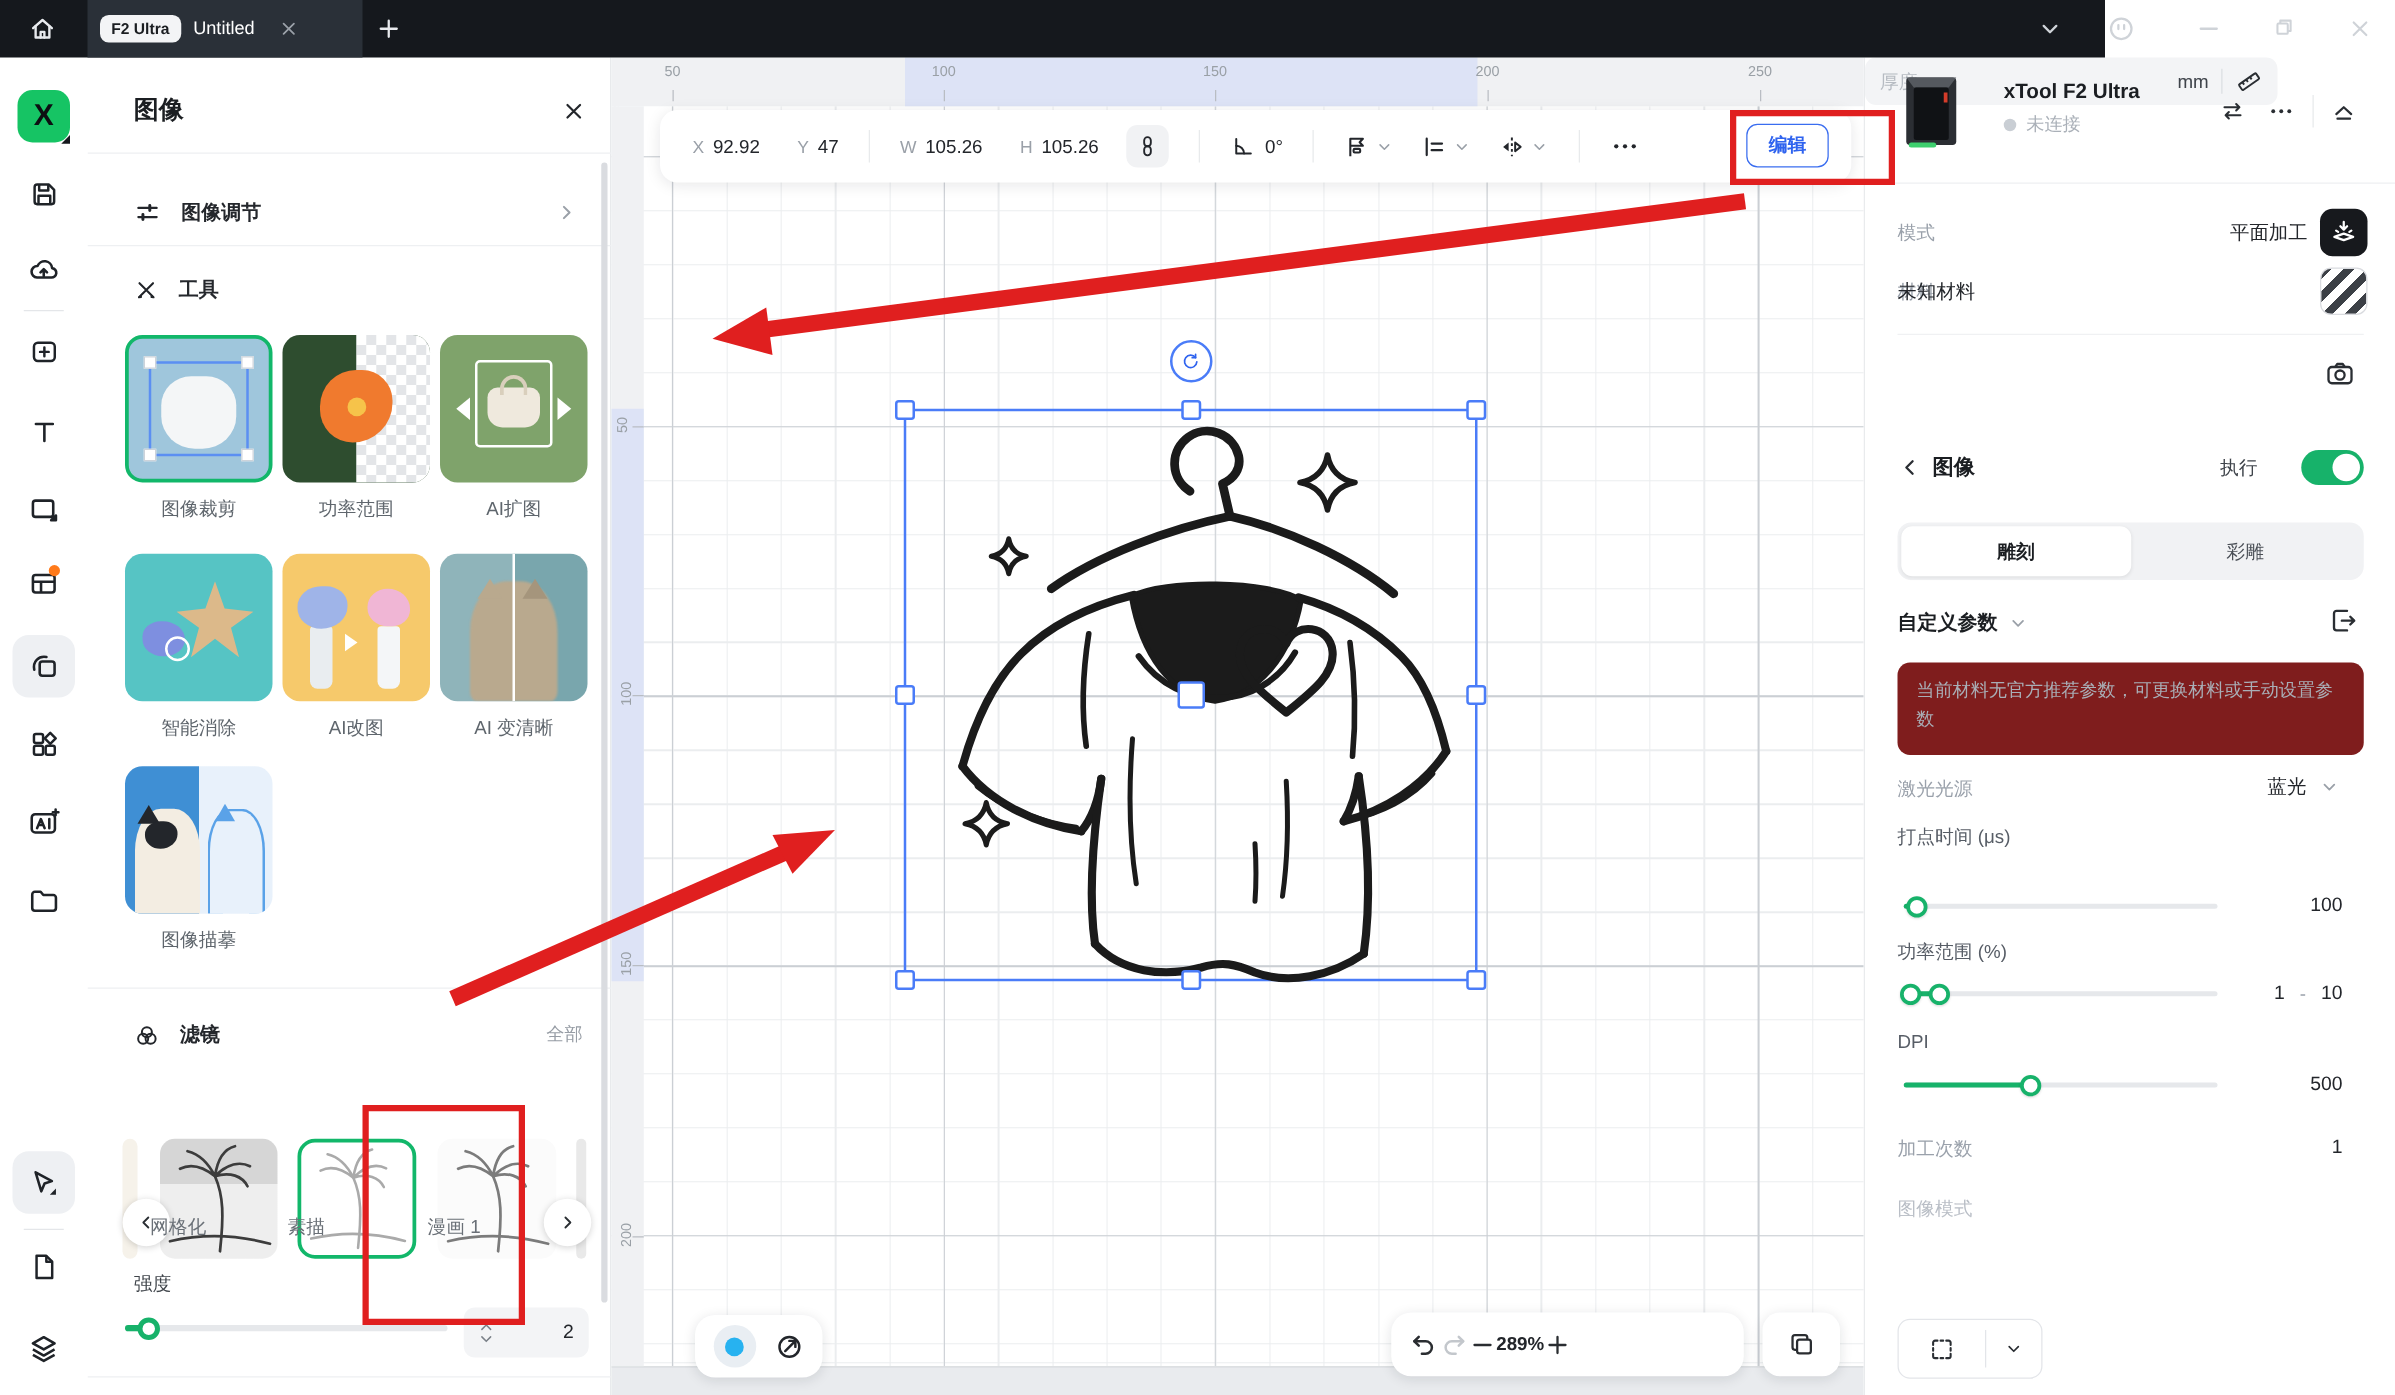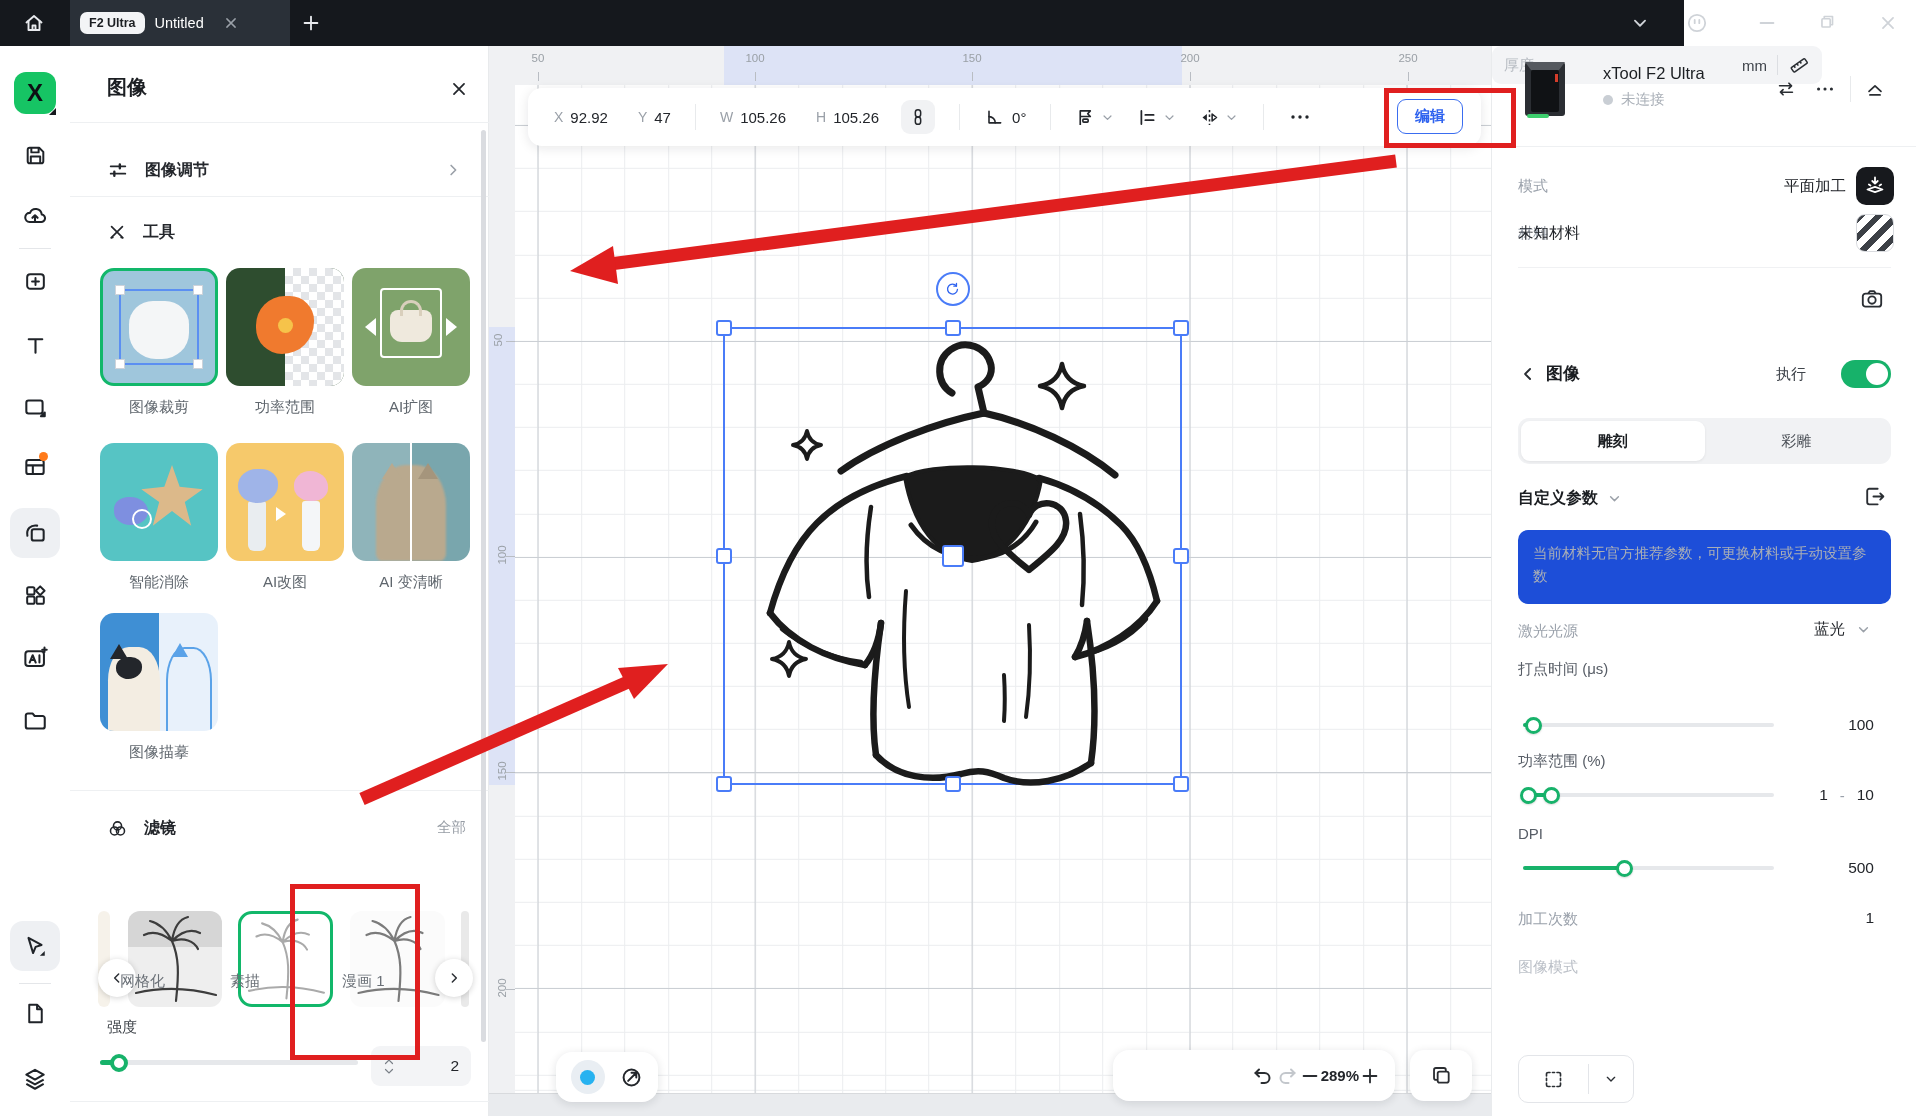--- a/index.html
+++ b/index.html
@@ -64,40 +64,40 @@
 
 #sel{left:723px;top:327px;width:459px;height:458px;border:2px solid #4a7cf8;z-index:22}
 .hdl{position:absolute;width:16px;height:16px;background:#fff;border:2px solid #4a7cf8;border-radius:3px}
 #hdl-c{position:absolute;left:calc(50% - 11px);top:calc(50% - 11px);width:22px;height:22px;background:#fff;border:2px solid #4a7cf8;border-radius:3px}
 #rot{position:absolute;left:calc(50% - 17px);top:-57px;width:34px;height:34px;border-radius:50%;background:#fff;border:2px solid #4a7cf8;display:flex;align-items:center;justify-content:center;color:#2f63ef}
 
 .pill{background:#fff;border-radius:16px;box-shadow:0 2px 10px rgba(20,24,32,.12);display:flex;align-items:center;z-index:24}
 #pill-pos{left:556px;top:1052px;width:102px;height:50px;justify-content:center;gap:14px}
 #pos-dot-btn{width:34px;height:34px;border-radius:50%;background:#e9eef3;display:flex;align-items:center;justify-content:center}
 #pos-dot{width:15px;height:15px;border-radius:50%;background:#27b2f0}
-#pill-zoom{left:1113px;top:1050px;width:282px;height:51px;justify-content:flex-end;padding:0 14px}
+#pill-zoom{left:1113px;top:1050px;width:282px;height:51px;justify-content:flex-start;padding:0 14px}
 #zoom-val{font-size:15px;font-weight:700;color:#23262b}
 #copy-btn{left:1410px;top:1050px;width:62px;height:51px;border-radius:14px;justify-content:center}
 
 #rpanel{left:1491px;top:46px;width:425px;height:1070px;background:#fff;border-left:1px solid #e9ebed;z-index:30}
 .r-label{font-size:15px;color:#9aa1ab}
 .r-val{font-size:15.5px;color:#23262b}
 .r-div{left:26px;width:373px;height:1px;background:#f0f1f3}
 .r-divfull{left:0;width:425px;height:1px;background:#eef0f2}
 .param-label{font-size:15px;color:#575d66}
 .track{position:absolute;height:4px;border-radius:2px;background:#e6e8eb}
 .fillg{position:absolute;height:4px;border-radius:2px;background:#17b26a}
 .knob{position:absolute;width:17px;height:17px;border-radius:50%;background:#fff;border:3.5px solid #17b26a;box-shadow:0 1px 2px rgba(0,0,0,.15)}
 .num-val{position:absolute;font-size:15.5px;color:#23262b;text-align:right}
 #toggle{position:absolute;width:50px;height:28px;border-radius:14px;background:#17b26a}
 #toggle-knob{position:absolute;right:3px;top:3px;width:22px;height:22px;border-radius:50%;background:#fff}
 #tabs{left:26px;top:372px;width:373px;height:46px;background:#f1f2f4;border-radius:11px;display:flex;padding:3px}
 .tab-seg{flex:1;display:flex;align-items:center;justify-content:center;font-size:15px;color:#4a4f56;border-radius:9px}
 .tab-seg.on{background:#fff;color:#1b1e22;font-weight:700;box-shadow:0 1px 3px rgba(0,0,0,.07)}
-#warnbox{left:26px;top:484px;width:373px;height:74px;background:#1d4ed8;border-radius:10px;padding:12px 15px;font-size:14.5px;line-height:1.62;color:#a9aeb6}
+#warnbox{left:26px;top:484px;width:373px;height:74px;background:#7f1d1d;border-radius:10px;padding:12px 15px;font-size:14.5px;line-height:1.62;color:#a9aeb6}
 #preview-btn{left:26px;top:944px;width:373px;height:48px;border:1px solid #e7e9ec;border-radius:10px;background:#fff;display:flex;align-items:center;justify-content:center;gap:9px;color:#b9bec6;font-size:16px}
 #frame-btn{left:26px;top:1009px;width:116px;height:48px;border:1px solid #e3e5e9;border-radius:10px;background:#fff;display:flex;align-items:center;color:#2a2e33}
 #process-btn{left:154px;top:1009px;width:245px;height:48px;background:#17191d;border-radius:10px;display:flex;align-items:center;color:#fff}
 #thick-input{left:26px;top:234px;width:330px;height:38px;background:#f3f4f6;border-radius:9px;display:flex;align-items:center;padding:0 12px;gap:10px}
 #mat-swatch{position:absolute;left:364px;top:168px;width:38px;height:38px;border-radius:9px;border:1px solid #d9dbdf;background:repeating-linear-gradient(135deg,#3c4046 0 6px,#fff 6px 13px)}
 #mode-icon{position:absolute;left:364px;top:121px;width:38px;height:38px;border-radius:10px;background:#17191d;display:flex;align-items:center;justify-content:center;color:#fff}
 #fade-cover{left:0;top:925px;width:425px;height:30px;background:linear-gradient(to bottom,rgba(255,255,255,0),#fff 65%)}
 
 .redbox{position:absolute;border:5px solid #e01f1f;z-index:60;pointer-events:none}
 #anno{left:0;top:0;width:1916px;height:1116px;z-index:60;pointer-events:none}
@@ -719,21 +719,21 @@
 
 <div id="rpanel" class="abs">
 
   <svg class="abs" style="left:25px;top:14px" width="56" height="62" viewBox="0 0 56 62">
     <rect x="8" y="2" width="40" height="54" rx="3" fill="#2b2e33"></rect>
     <polygon points="8,2 48,2 42,10 14,10" fill="#55595f"></polygon>
     <rect x="14" y="10" width="28" height="42" rx="2" fill="#101215"></rect>
     <rect x="38" y="14" width="3" height="8" fill="#d43c2a"></rect>
     <rect x="10" y="54" width="22" height="4" rx="2" fill="#3ecf6e"></rect>
   </svg>
-  <div class="abs" style="left:111px;top:18px;font-size:16.5px;font-weight:400;color:#1b1e22">xTool F2 Ultra</div>
+  <div class="abs" style="left:111px;top:18px;font-size:16.5px;font-weight:700;color:#1b1e22">xTool F2 Ultra</div>
   <div class="abs row" style="left:111px;top:44px;gap:8px">
     <span style="width:10px;height:10px;border-radius:50%;background:#c9ced4"></span>
     <span style="font-size:14.5px;color:#aab0b8">未连接</span>
   </div>
   <svg class="abs ic" style="left:283px;top:32px;color:#2a2e33" width="22" height="22" viewBox="0 0 24 24">
       <use href="#i-swap"></use>
     </svg>
   <svg class="abs ic" style="left:322px;top:32px;color:#2a2e33" width="22" height="22" viewBox="0 0 24 24">
       <use href="#i-dots"></use>
     </svg>

